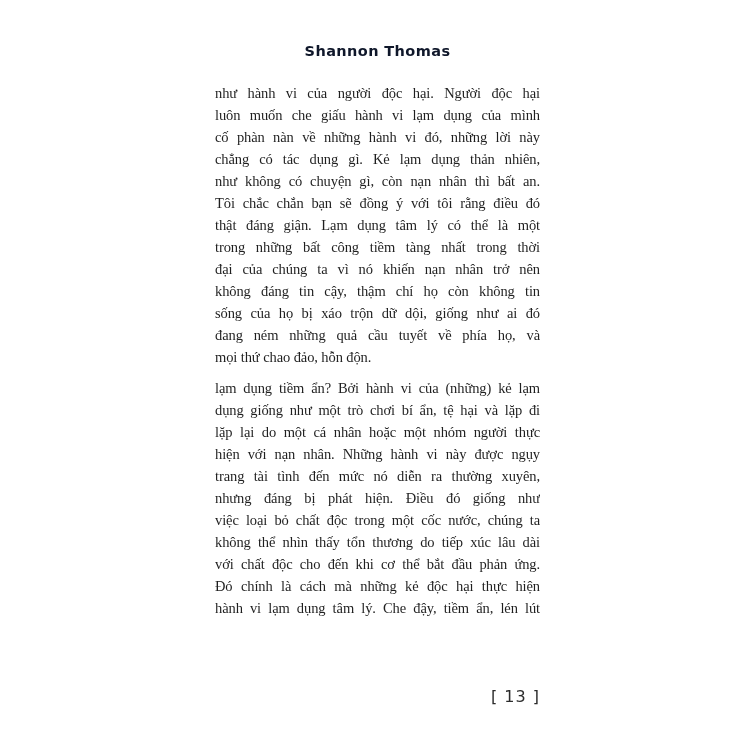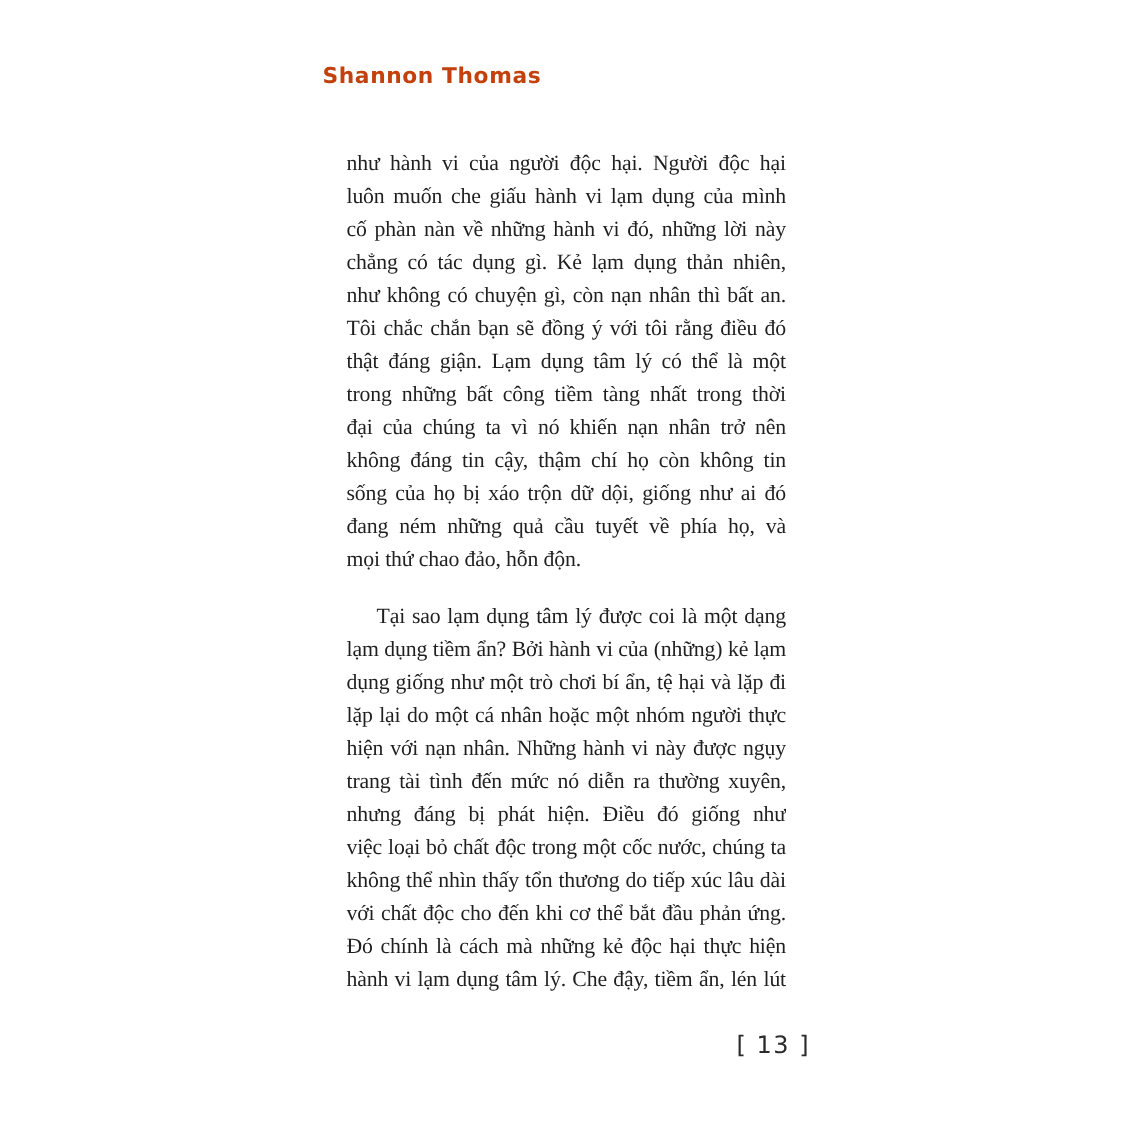--- a/index.html
+++ b/index.html
@@ -10,35 +10,35 @@
   }
   .book-page {
     position: relative;
     width: 750px; height: 750px;
     background: #ffffff;
     overflow: hidden;
   }
   .running-header {
     position: absolute;
     left: 215px; top: 43px; width: 325px;
-    text-align: left;
+    text-align: center;
     font-family: "DejaVu Sans", "Liberation Sans", sans-serif;
     font-size: 14.5px;
     font-weight: 600;
     letter-spacing: 0.4px;
-    color: #c2410c;
+    color: #0f172a;
   }
   .page-body {
     position: absolute;
     left: 215px; top: 82px; width: 325px;
     color: #1f1f1f;
     font-size: 14.5px;
     letter-spacing: -0.1px;
   }
-  .paragraph { margin: 16px; }
+  .paragraph { margin: 0; }
   .paragraph + .paragraph { margin-top: 9px; }
   .line {
     line-height: 22px;
     height: 22px;
     overflow: hidden;
     text-align: justify;
     text-align-last: justify;
     -moz-text-align-last: justify;
   }
   .line.no-justify-last {
@@ -73,21 +73,20 @@
         <div class="line">Tôi chắc chắn bạn sẽ đồng ý với tôi rằng điều đó</div>
         <div class="line">thật đáng giận. Lạm dụng tâm lý có thể là một</div>
         <div class="line">trong những bất công tiềm tàng nhất trong thời</div>
         <div class="line">đại của chúng ta vì nó khiến nạn nhân trở nên</div>
         <div class="line">không đáng tin cậy, thậm chí họ còn không tin</div>
         <div class="line">sống của họ bị xáo trộn dữ dội, giống như ai đó</div>
         <div class="line">đang ném những quả cầu tuyết về phía họ, và</div>
         <div class="line no-justify-last">mọi thứ chao đảo, hỗn độn.</div>
       </div>
       <div class="paragraph">
-        <div class="line indent-first">Tại sao lạm dụng tâm lý được coi là một dạng</div>
         <div class="line">lạm dụng tiềm ẩn? Bởi hành vi của (những) kẻ lạm</div>
         <div class="line">dụng giống như một trò chơi bí ẩn, tệ hại và lặp đi</div>
         <div class="line">lặp lại do một cá nhân hoặc một nhóm người thực</div>
         <div class="line">hiện với nạn nhân. Những hành vi này được ngụy</div>
         <div class="line">trang tài tình đến mức nó diễn ra thường xuyên,</div>
         <div class="line">nhưng đáng bị phát hiện. Điều đó giống như</div>
         <div class="line">việc loại bỏ chất độc trong một cốc nước, chúng ta</div>
         <div class="line">không thể nhìn thấy tổn thương do tiếp xúc lâu dài</div>
         <div class="line">với chất độc cho đến khi cơ thể bắt đầu phản ứng.</div>
         <div class="line">Đó chính là cách mà những kẻ độc hại thực hiện</div>

